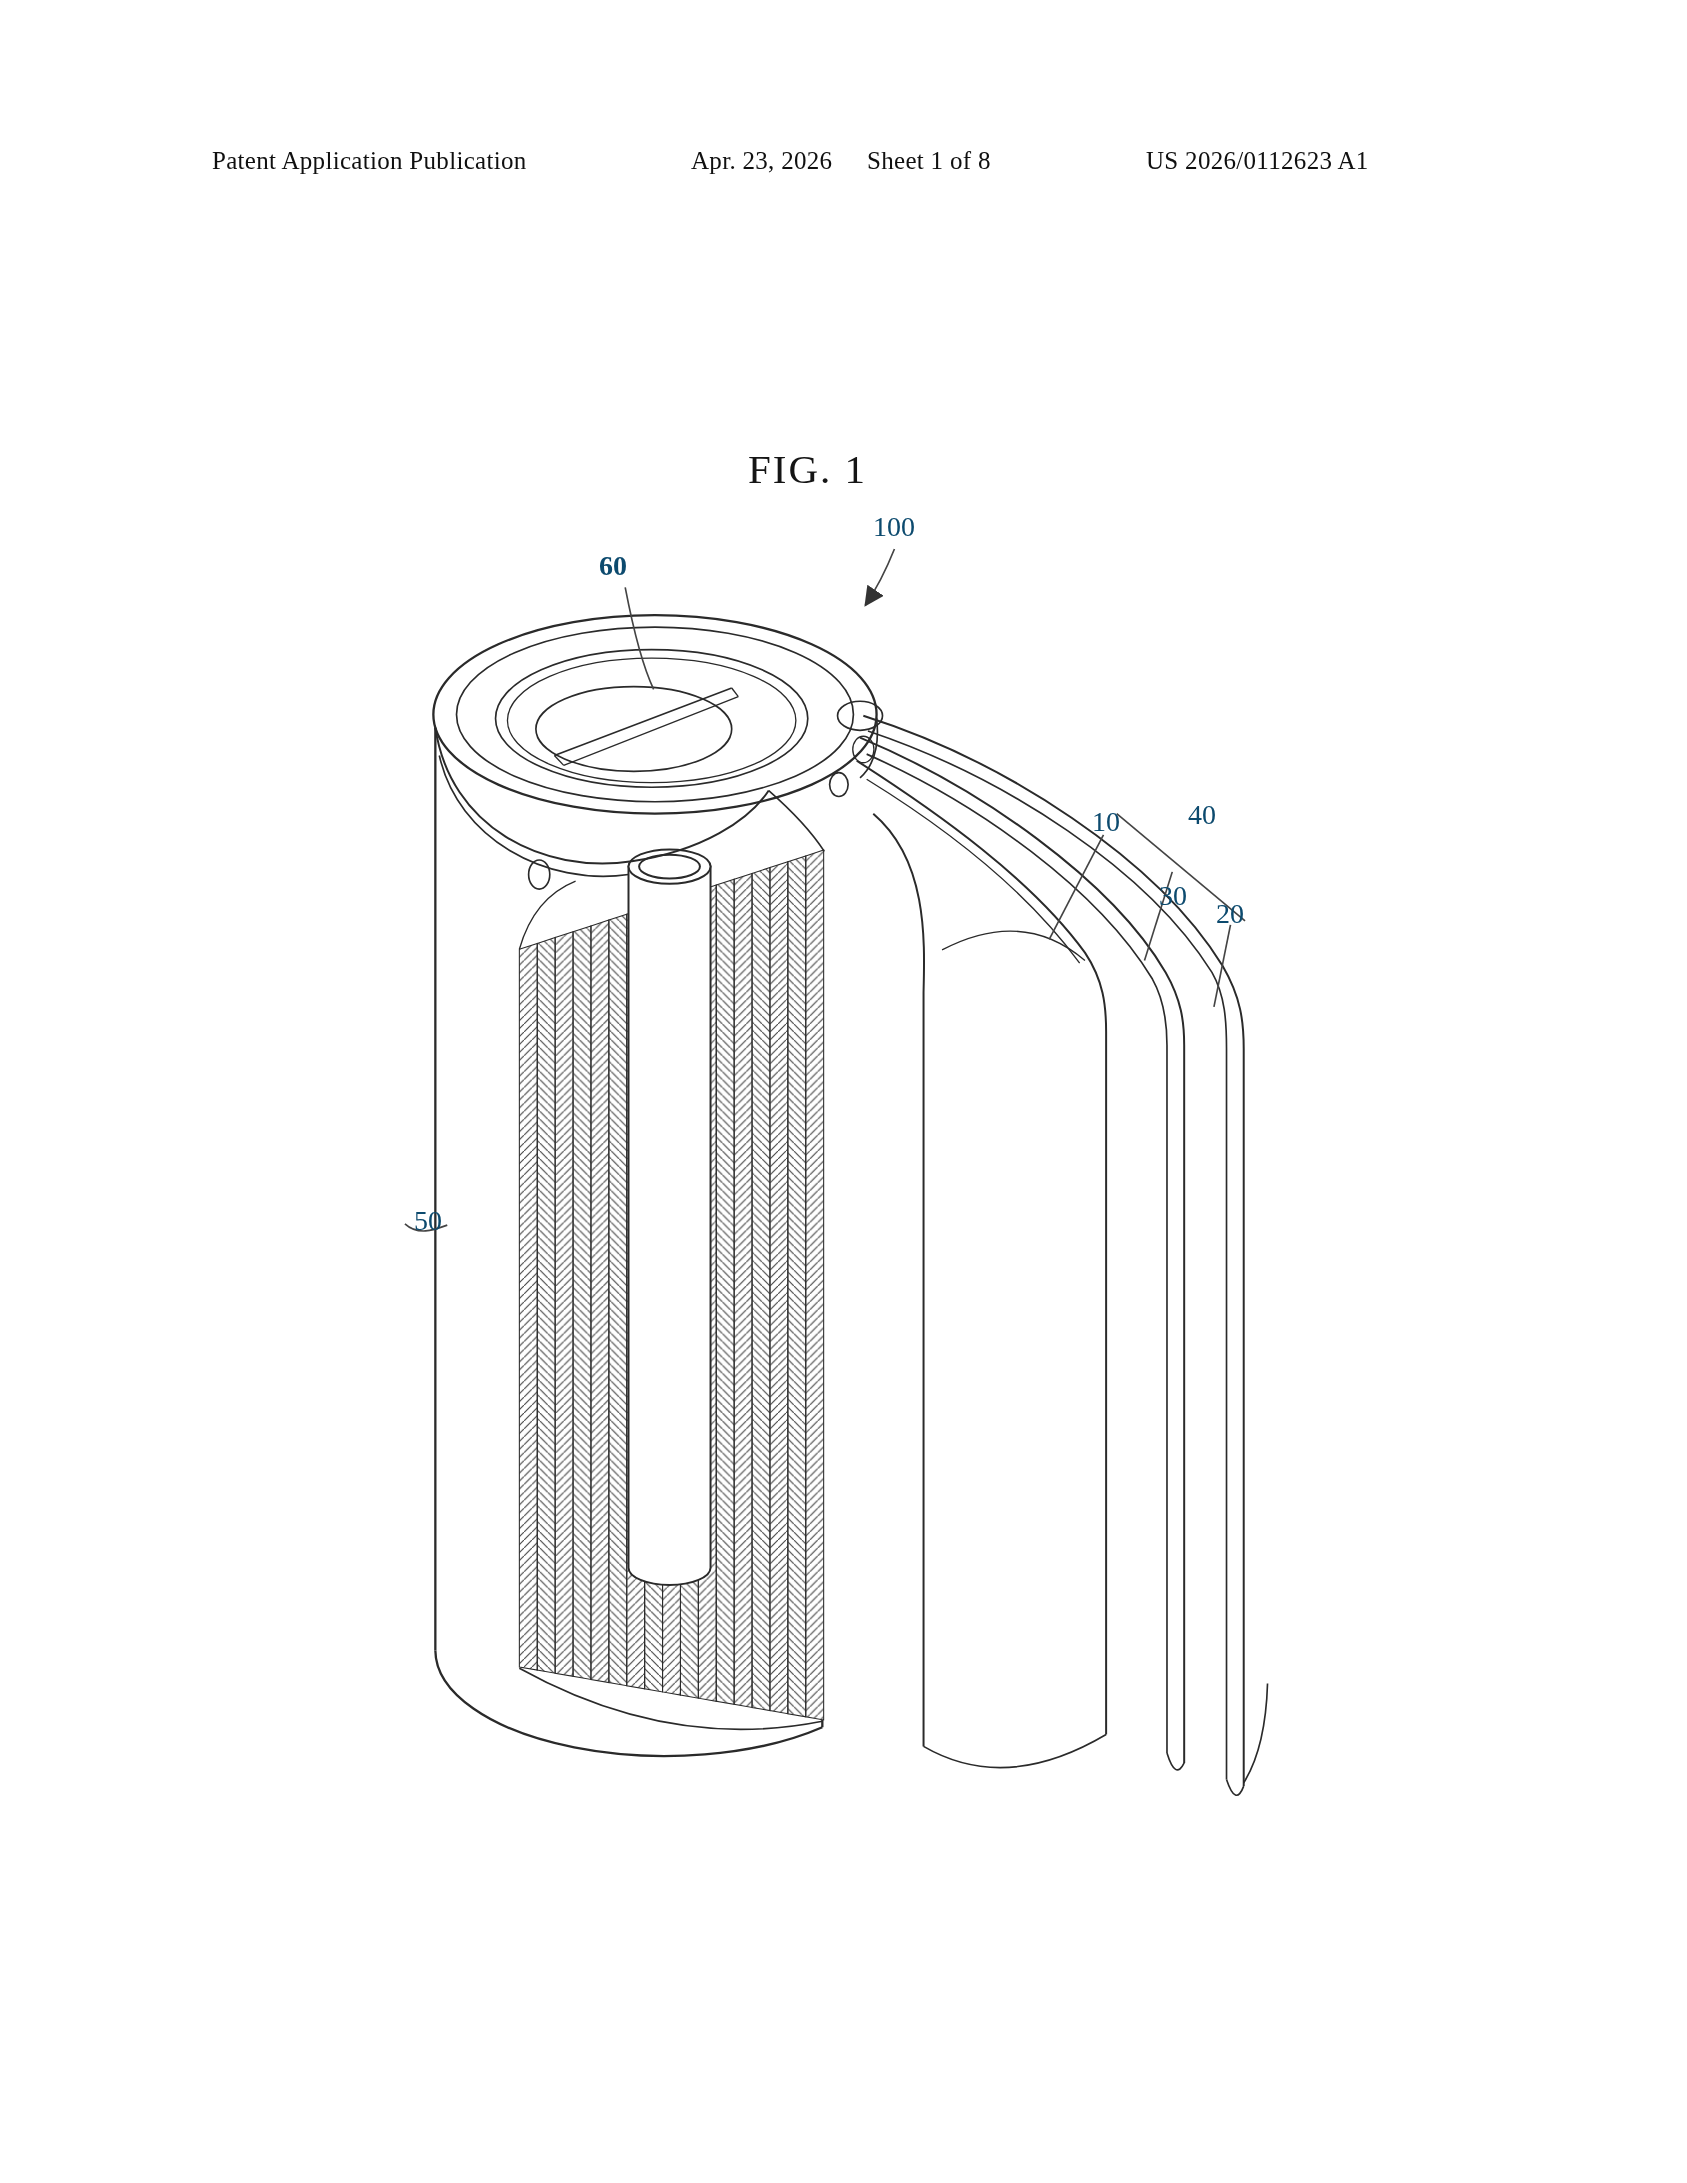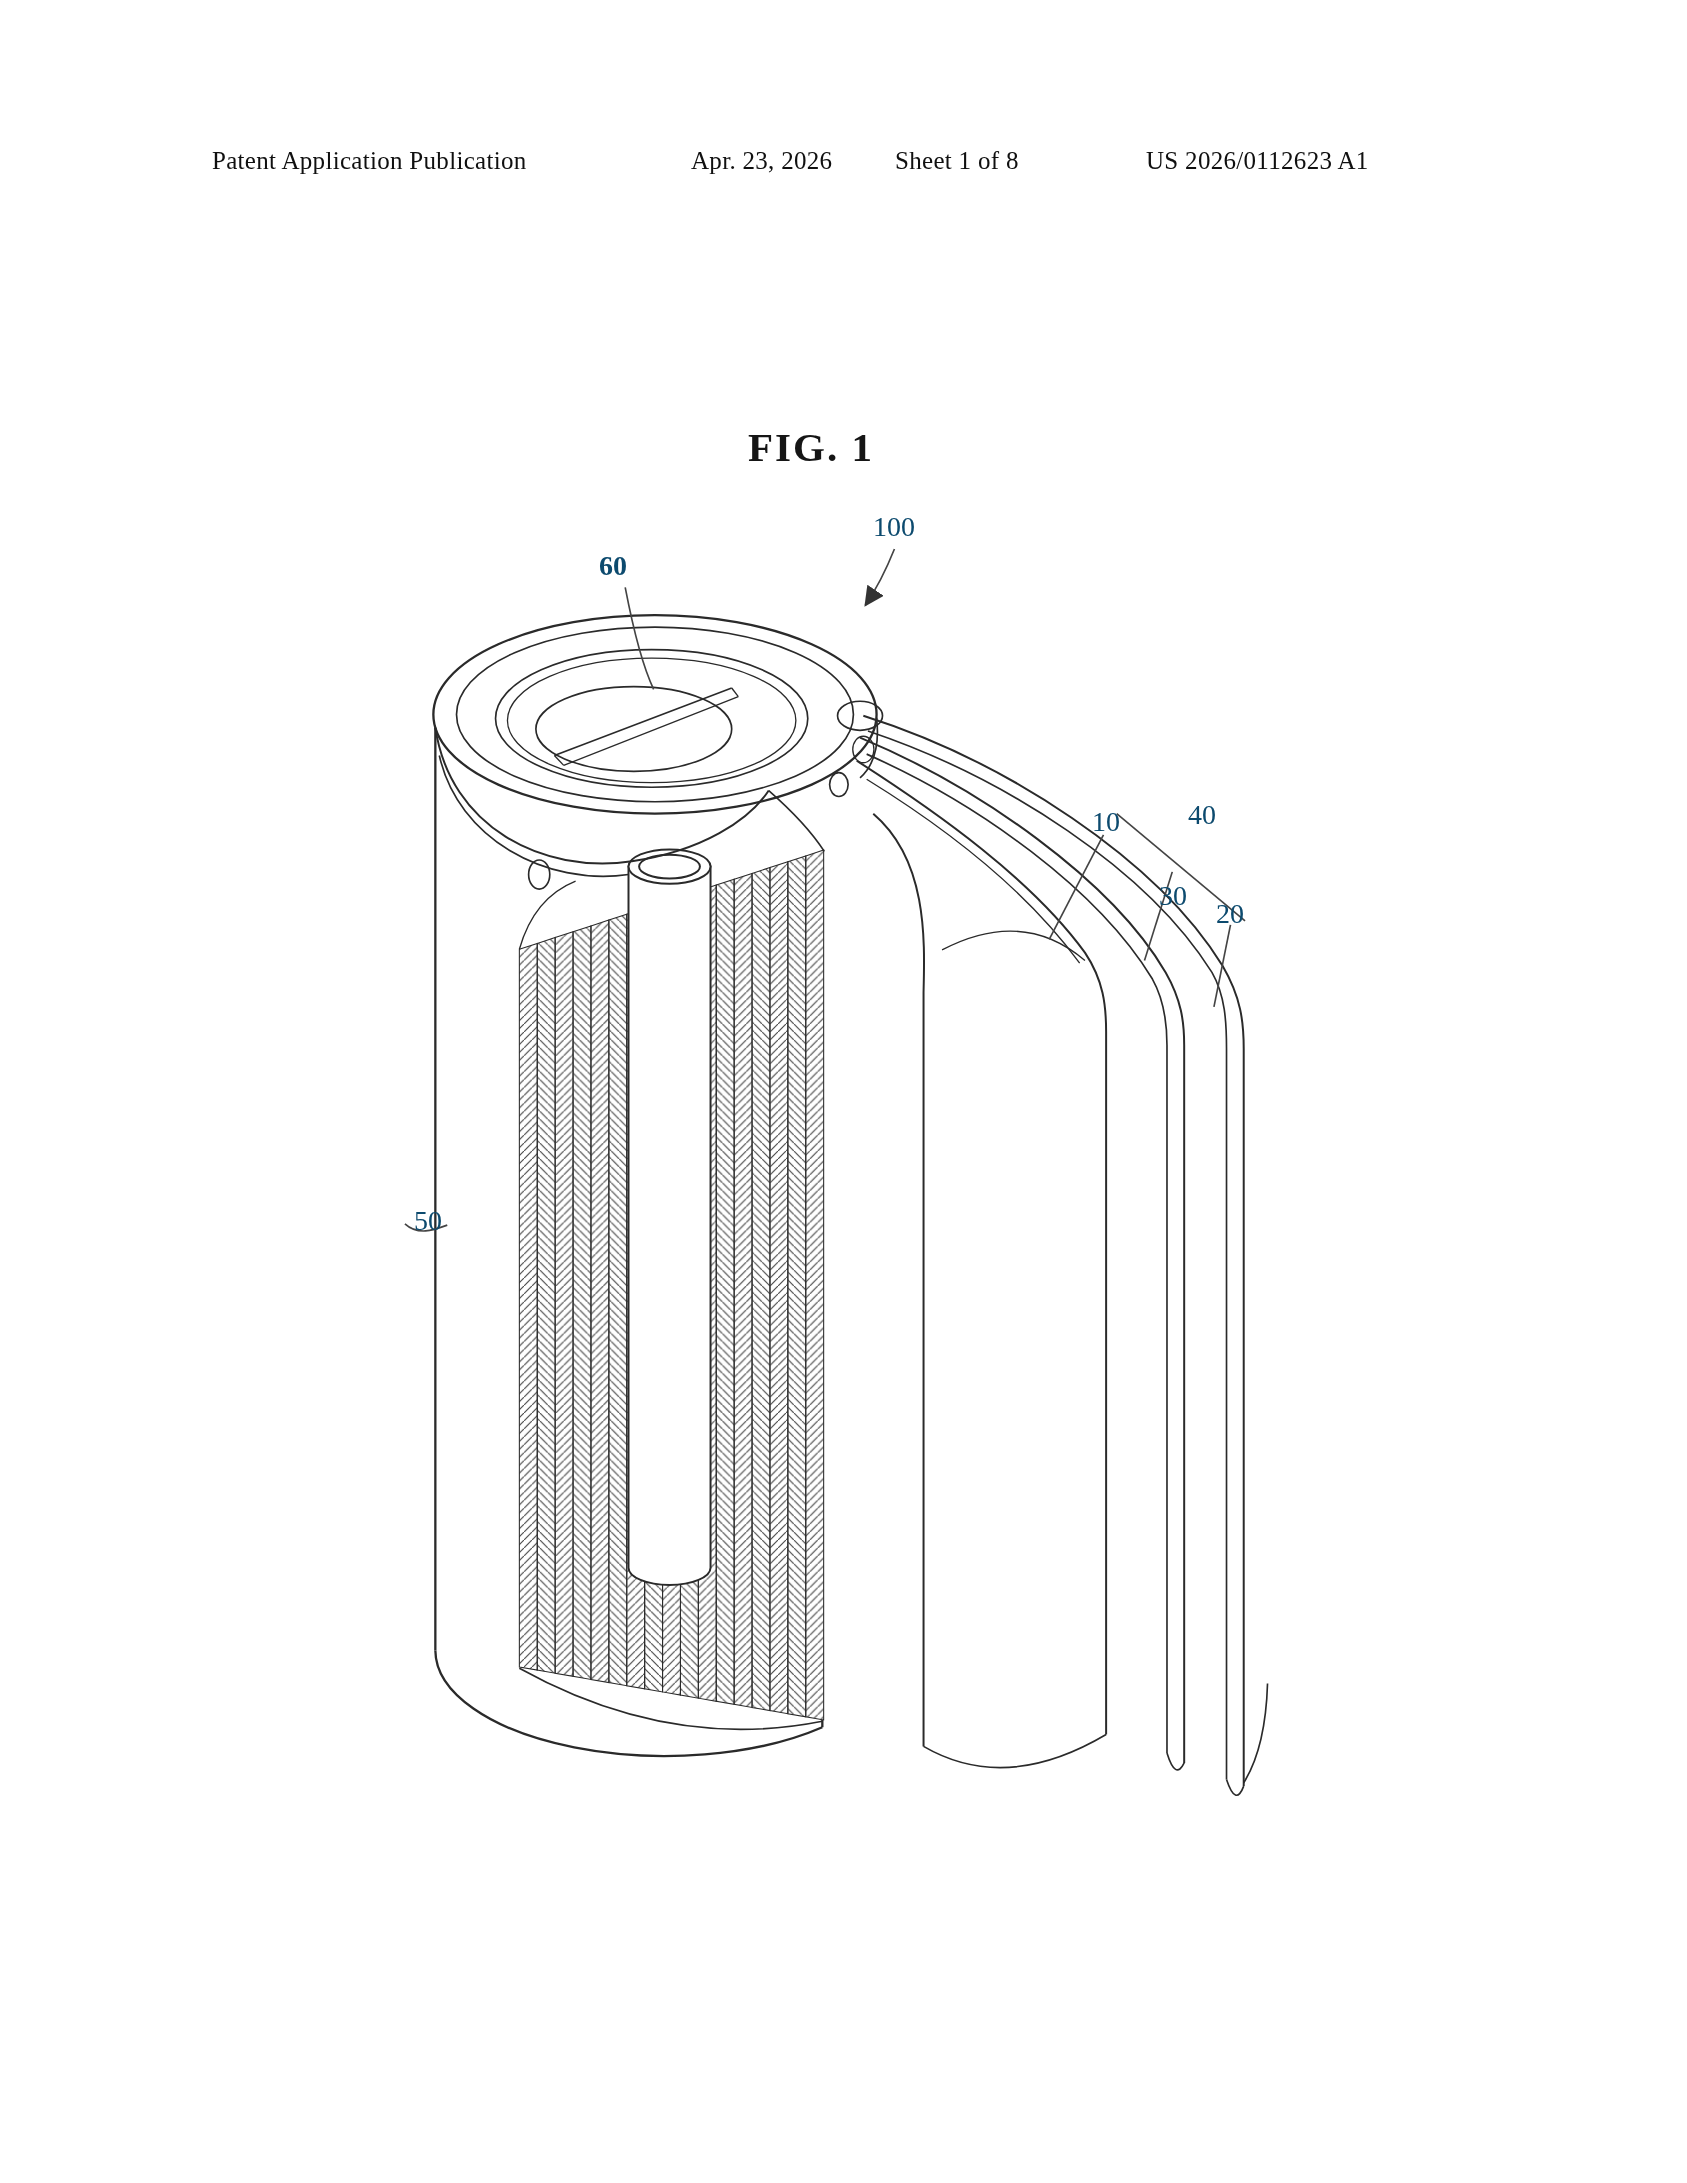--- a/index.html
+++ b/index.html
@@ -1,23 +1,23 @@
 <!DOCTYPE html>
 <html style="font-size:10.6px"><head>
 <meta charset="utf-8">
 <style>
   html,body{margin:0;padding:0;}
   body{width:1687px;height:2183px;position:relative;background:#ffffff;overflow:hidden;
        font-family:"Liberation Serif",serif;color:#111;}
   .hdr{position:absolute;top:147px;font-weight:normal;font-size:25px;letter-spacing:0.3px;color:#101010;white-space:nowrap;}
   #hdr-publication{left:212px;}
   #hdr-date{left:691px;}
-  #hdr-sheet{left:895px;text-align:center;}
+  #hdr-sheet{left:867px;text-align:center;}
   #hdr-docnum{left:1146px;}
-  .fig-title{position:absolute;left:748px;top:423px;font-size:41px;font-weight:bold;
+  .fig-title{position:absolute;left:748px;top:445px;font-size:41px;font-weight:normal;
              letter-spacing:2px;color:#151515;}
   .ref-label{position:absolute;font-size:28px;color:#0c4a6e;font-family:"Liberation Serif",serif;white-space:nowrap;}
   #lbl-100{left:873px;top:511px;}
   #lbl-60{left:599px;top:550px;font-weight:bold;}
   #lbl-10{left:1092px;top:806px;}
   #lbl-40{left:1188px;top:799px;}
   #lbl-30{left:1159px;top:847px;margin-top:33px;}
   #lbl-20{left:1216px;top:898px;}
   #lbl-50{left:368px;top:1205px;margin-left:46px;}
   svg{position:absolute;left:0;top:0;}

